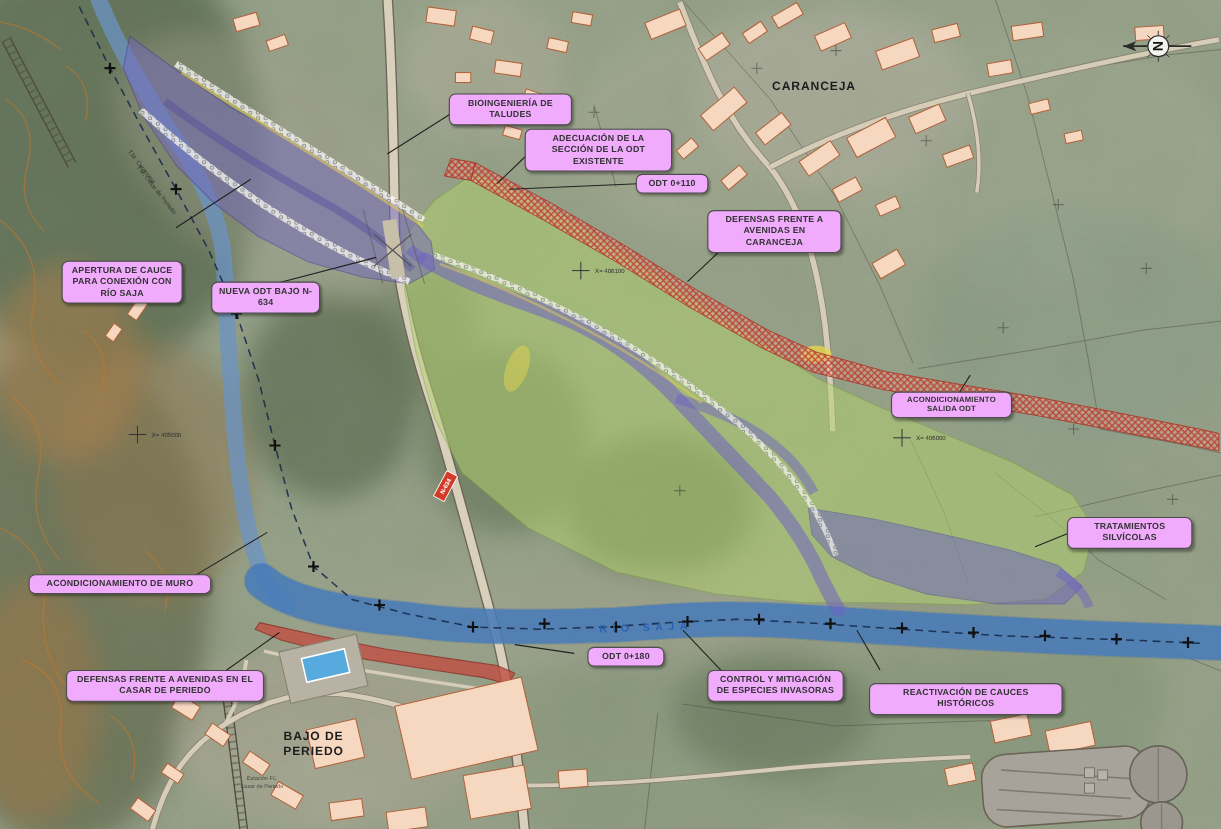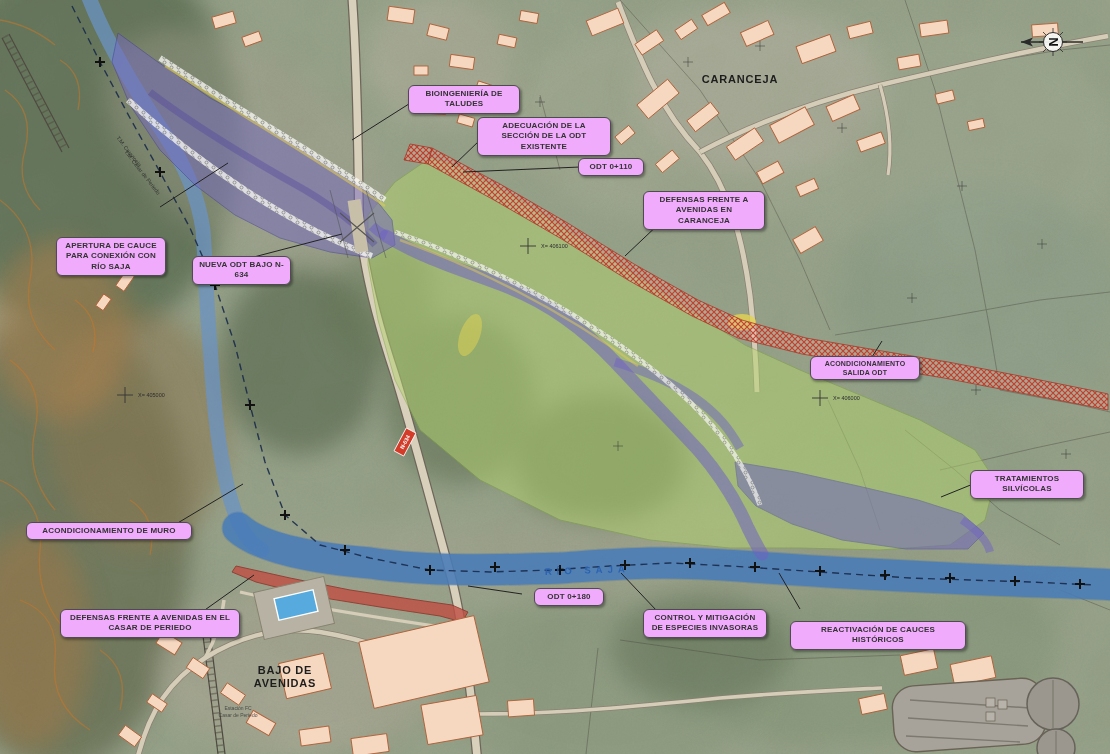--- a/index.html
+++ b/index.html
@@ -318,20 +318,20 @@
 <div class="callout" style="left:970px;top:470px;width:114px;">TRATAMIENTOS SILVÍCOLAS</div>
 <div class="callout" style="left:26px;top:522px;width:166px;">ACONDICIONAMIENTO DE MURO</div>
 <div class="callout" style="left:60px;top:609px;width:180px;">DEFENSAS FRENTE A AVENIDAS EN EL CASAR DE PERIEDO</div>
 <div class="callout" style="left:534px;top:588px;width:70px;">ODT 0+180</div>
 <div class="callout" style="left:643px;top:609px;width:124px;">CONTROL Y MITIGACIÓN DE ESPECIES INVASORAS</div>
 <div class="callout" style="left:790px;top:607px;width:176px;margin-top:14px;">REACTIVACIÓN DE CAUCES HISTÓRICOS</div>
 
 <div class="town" style="left:695px;top:73px;width:90px;">CARANCEJA</div>
 <div class="town" style="left:240px;top:664px;width:90px;">
   <div>BAJO DE</div>
-  <div>AVENIDAS</div>
+  <div>PERIEDO</div>
 </div>
 <div class="tiny" style="left:205px;top:705px;width:66px;">
   <div>Estación FC</div>
   <div>Casar de Periedo</div>
 </div>
 
 </div>
 
 </body></html>

